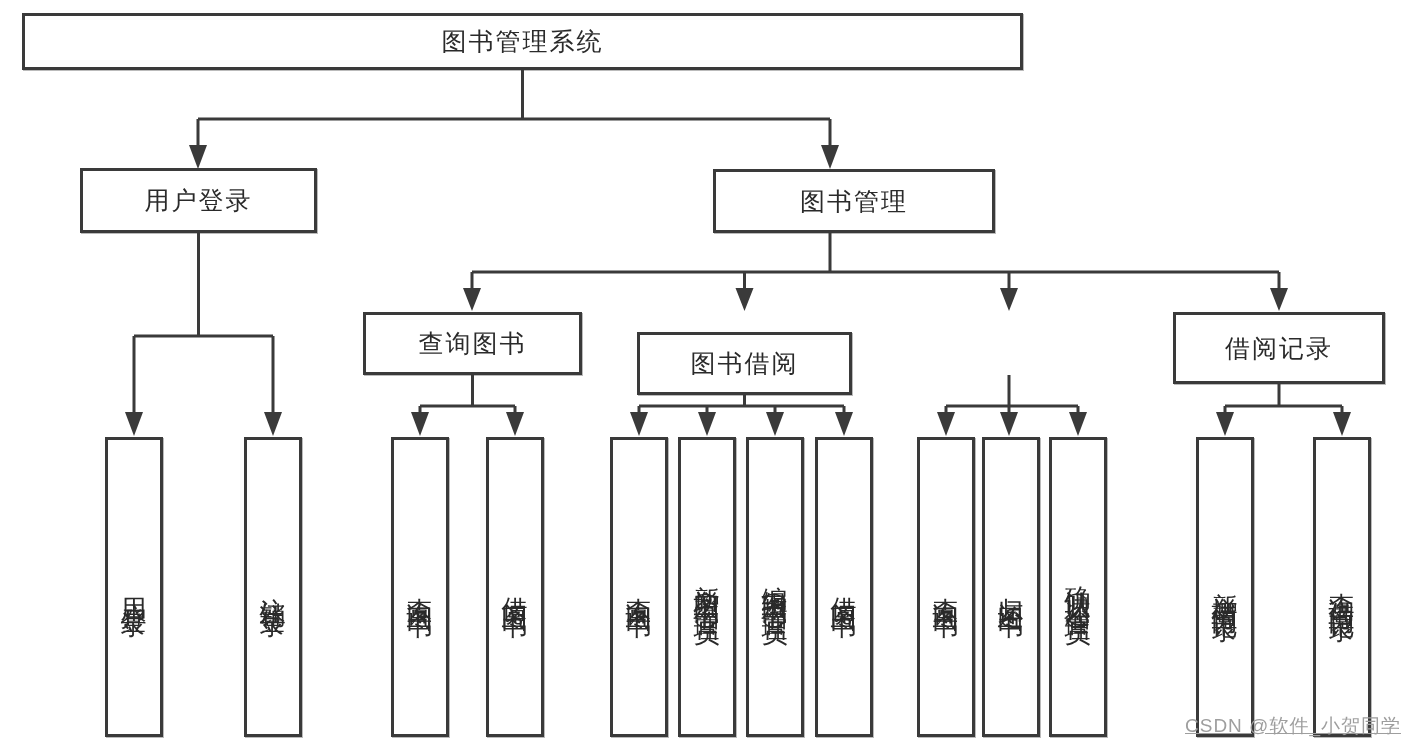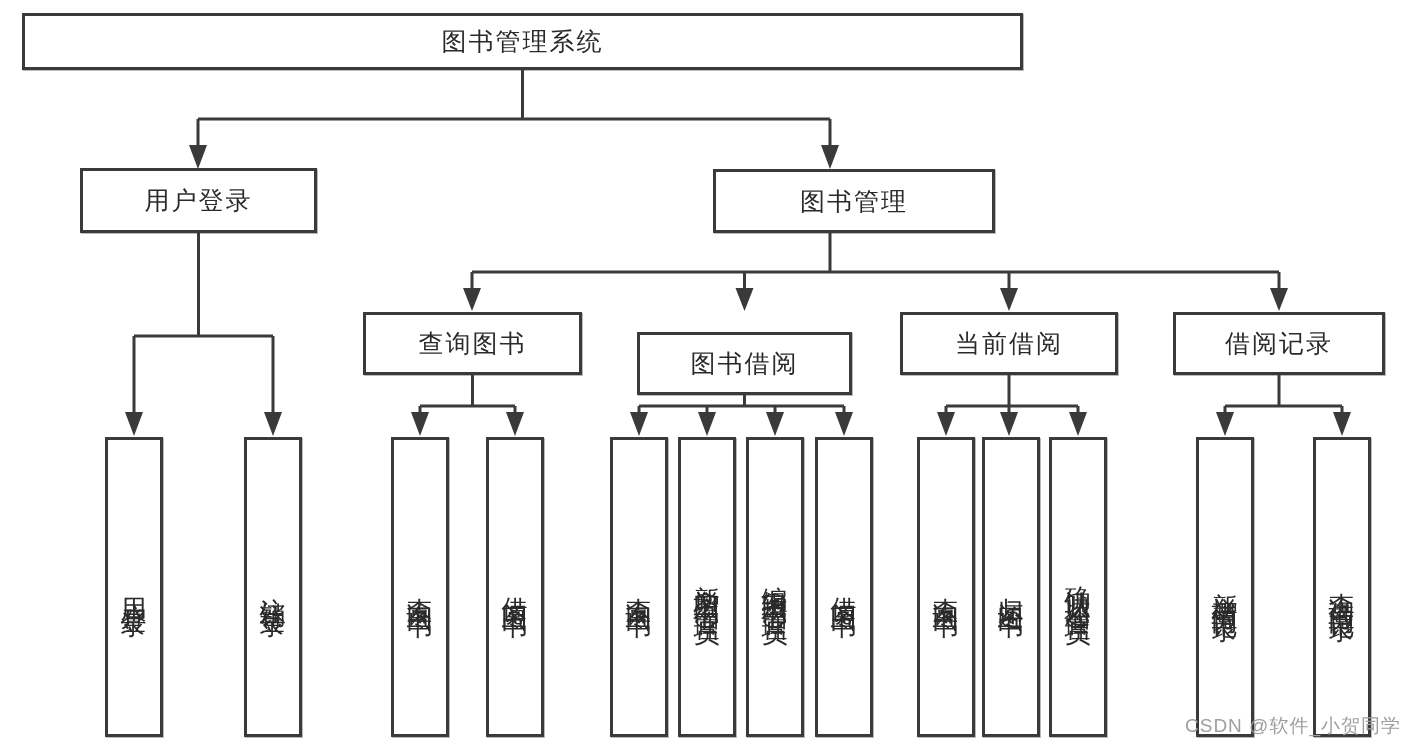--- a/index.html
+++ b/index.html
@@ -36,20 +36,21 @@
     line-height:1;
     white-space:nowrap;
   }
   .watermark{
     position:absolute;
     left:1185px;top:713px;
     font-size:19px;
     letter-spacing:1px;
     color:var(--watermark);
     white-space:nowrap;
+    text-decoration:underline;
   }
 </style>
 </head>
 <body>
 
 <div class="stage">
 
   <svg class="connectors" viewBox="0 0 1405 747" xmlns="http://www.w3.org/2000/svg">
     <path fill="none" stroke="var(--line)" stroke-width="3" d="M522.5 70 V119 M198 119 H830 M198 119 V146 M830 119 V146
              M198.5 233 V336 M134 336 H273 M134 336 V413 M273 336 V413
@@ -80,24 +81,21 @@
   <div class="node" style="left:713px;top:169px;width:282px;height:64px;">
     <span class="label">图书管理</span>
   </div>
 
   <div class="node" style="left:363px;top:312px;width:219px;height:63px;">
     <span class="label">查询图书</span>
   </div>
   <div class="node" style="left:637px;top:312px;width:215px;height:63px;margin-top:20px;">
     <span class="label">图书借阅</span>
   </div>
-  <div class="node" style="left:900px;top:312px;width:218px;height:63px;">
-    <span class="label">当前借阅</span>
-  </div>
-  <div class="node" style="left:1173px;top:312px;width:212px;height:63px;">
+  <div class="node" style="left:1173px;top:312px;width:212px;height:72px;">
     <span class="label">借阅记录</span>
   </div>
 
   <div class="node leaf" style="left:105px;top:437px;width:58px;height:300px;">
     <span class="label">用户登录</span>
   </div>
   <div class="node leaf" style="left:244px;top:437px;width:58px;height:300px;">
     <span class="label">注销登录</span>
   </div>
   <div class="node leaf" style="left:391px;top:437px;width:58px;height:300px;">

